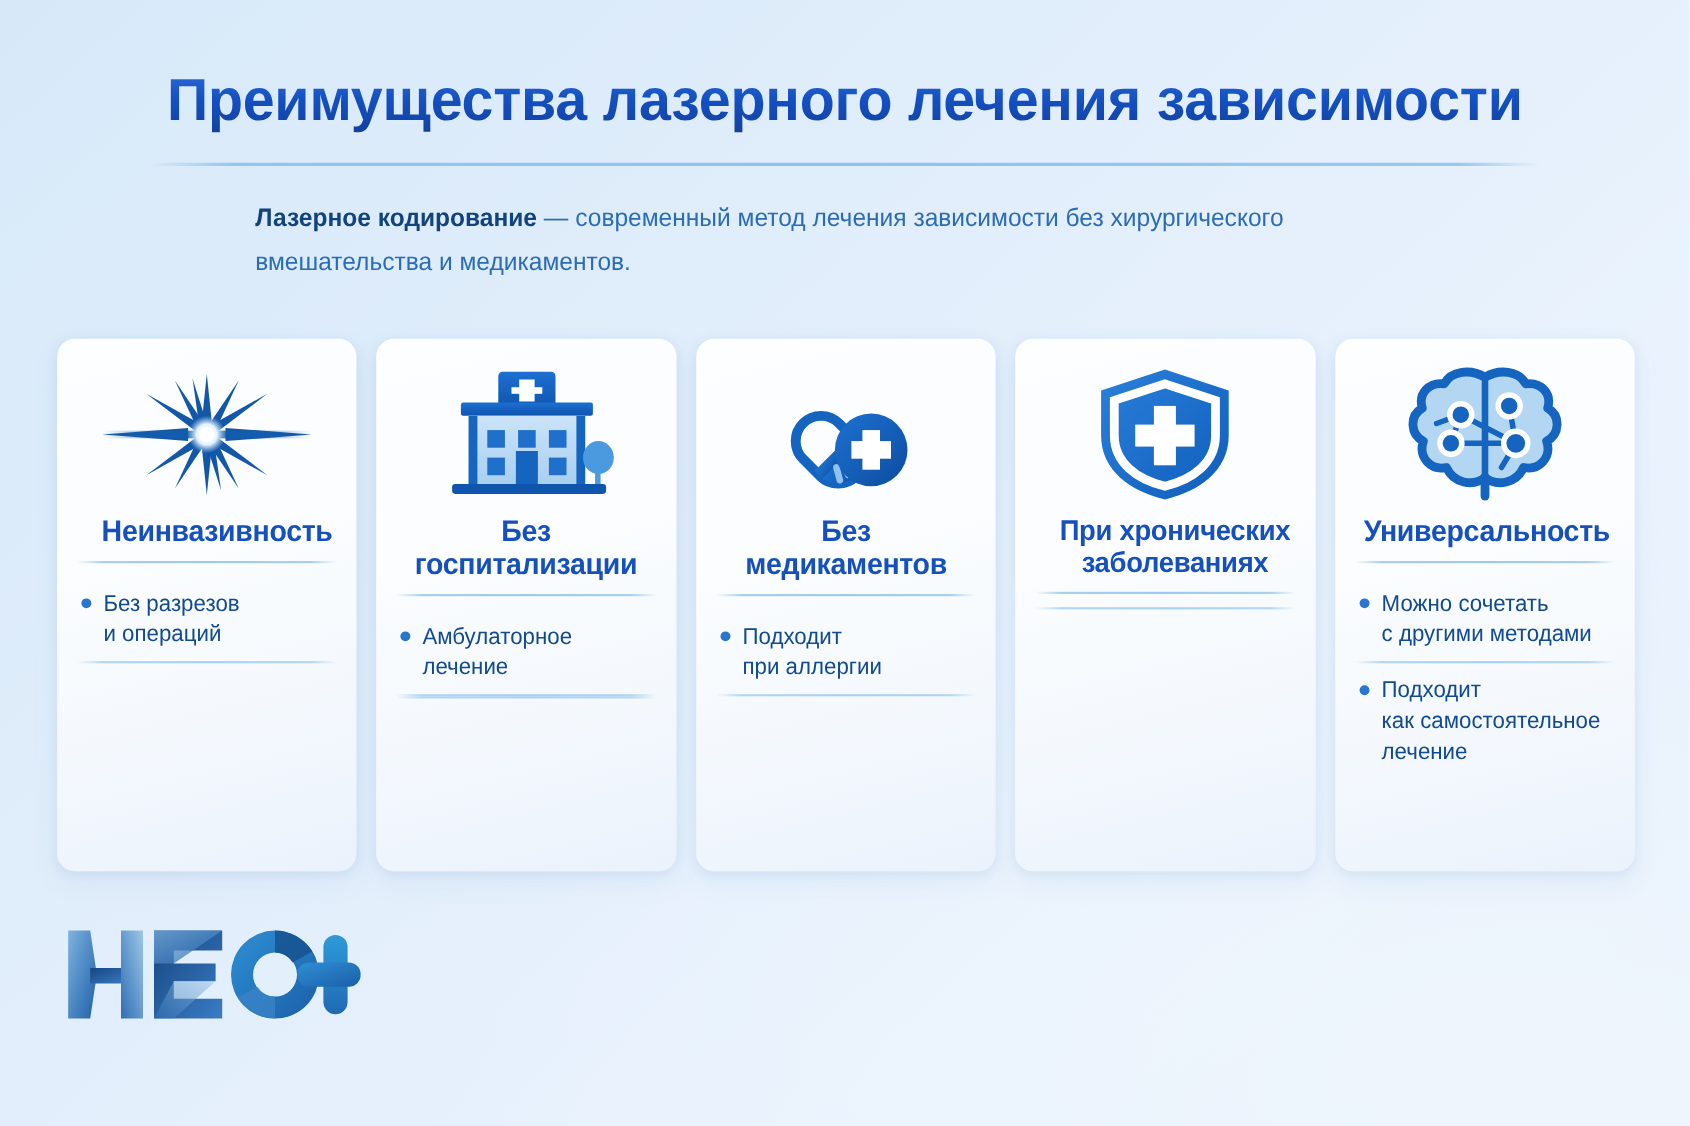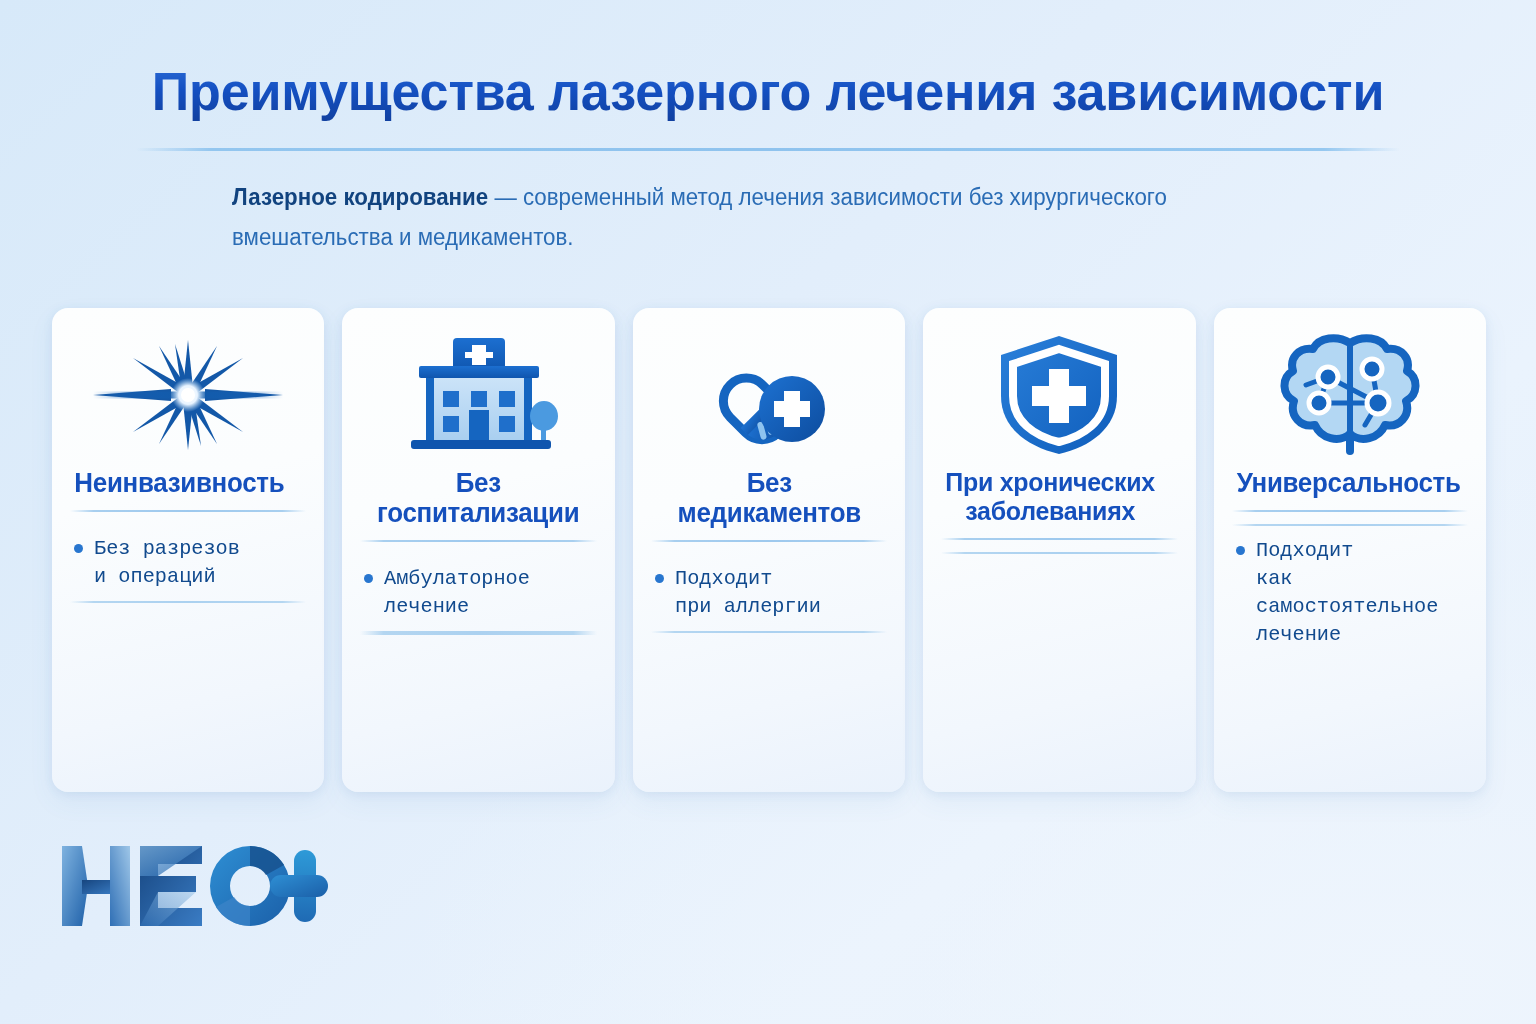--- a/index.html
+++ b/index.html
@@ -42,42 +42,42 @@
     position:absolute; left:52px; top:308px;
     width:1434px; height:484px;
     display:flex; gap:18px;
   }
   .card {
     flex:1 1 0;
     border-radius:16px;
     background: linear-gradient(166deg,#fdfefe 0%, #fbfdfe 38%, #f2f7fd 78%, #eaf2fc 100%);
     box-shadow: 0 2px 10px rgba(70,130,190,0.10), 0 10px 26px rgba(70,130,190,0.07);
     padding:16px 18px 18px;
-    display:flex; flex-direction:column; align-items:flex-start;
+    display:flex; flex-direction:column; align-items:flex-end;
     overflow:hidden;
   }
   .icon-wrap {
     height:142px; width:100%;
     display:flex; align-items:center; justify-content:center;
     flex:none;
   }
   .card-title {
     font-size:27px; font-weight:bold; color:#1550bd; line-height:1.12;
     text-align:center; letter-spacing:-0.3px;
     transform: scaleX(0.96);
     margin-top:2px;
   }
   .card-title.two-line { font-size:26px; }
   .title-sep {
     width:100%; height:2px; margin:12px 0 4px;
     background: linear-gradient(90deg, rgba(150,198,240,0) 0%, #a8cfef 10%, #9ec9ee 50%, #a8cfef 90%, rgba(150,198,240,0) 100%);
     flex:none;
   }
   .bullets { width:100%; margin-top:8px; }
-  .bullet-row { display:flex; align-items:flex-start; padding:11px 0 10px;font-family:Liberation Mono, monospace; }
+  .bullet-row { display:flex; align-items:flex-start; padding:11px 0 10px; }
   .dot {
     width:9px; height:9px; border-radius:50%;
     background:#2876cf; margin:9px 11px 0 4px; flex:none;
   }
   .bullet-text {
     font-size:21px; line-height:1.33; color:#114a8e;
     transform: scaleX(0.965); transform-origin:left top;
     white-space:pre-line;
   }
   .bullet-sep {
@@ -273,20 +273,25 @@
             <circle cx="53" cy="44" r="10"></circle>
             <circle cx="44" cy="70" r="10"></circle>
             <circle cx="97" cy="36" r="10"></circle>
             <circle cx="103" cy="70" r="11"></circle>
           </g>
         </svg>
       </div>
       <div class="card-title">Универсальность</div>
       <div class="title-sep"></div>
       <div class="bullets">
+        <div class="bullet-row">
+          <span class="dot"></span>
+          <span class="bullet-text">Можно сочетать
+с другими методами</span>
+        </div>
         <div class="bullet-sep"></div>
         <div class="bullet-row">
           <span class="dot"></span>
           <span class="bullet-text">Подходит
 как самостоятельное
 лечение</span>
         </div>
       </div>
     </div>
 

